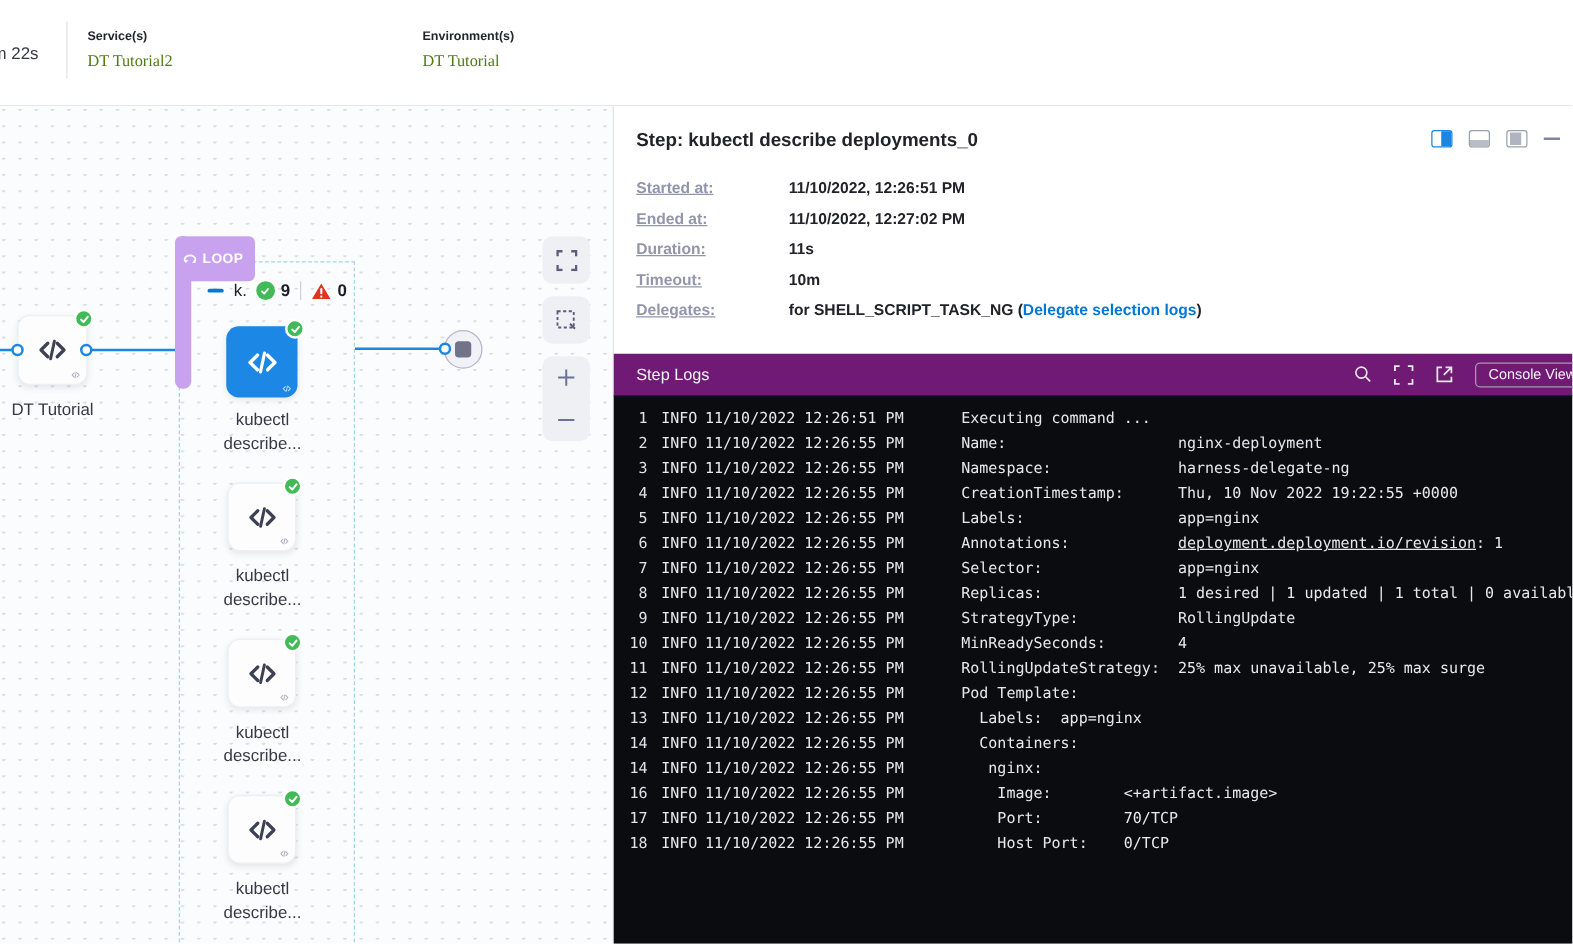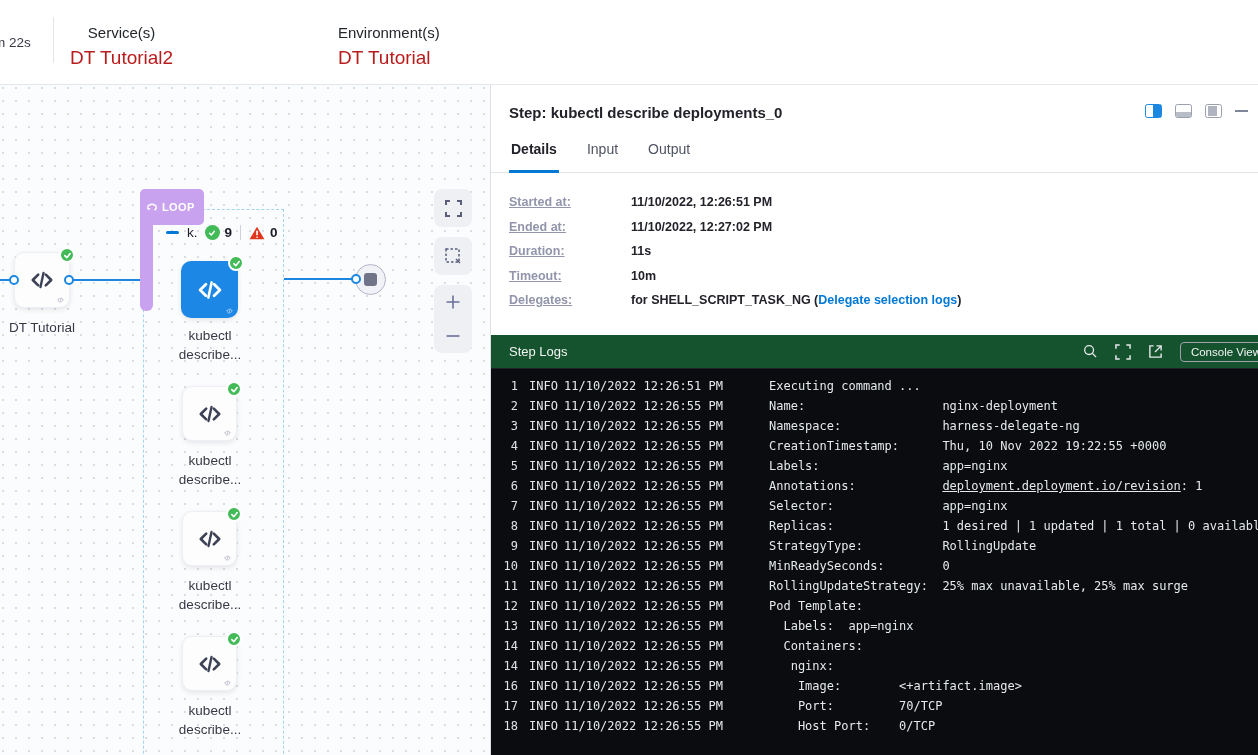--- a/index.html
+++ b/index.html
@@ -4,22 +4,22 @@
 <style>
   * { margin:0; padding:0; box-sizing:border-box; }
   html,body { width:1258px; height:755px; overflow:hidden; background:#fff;
     font-family:"Liberation Sans", sans-serif; }
 
   
   .topbar { height:84px; background:#fff; display:flex; align-items:flex-start; position:relative; }
   .elapsed { position:absolute; left:-6px; top:35px; font-size:13.5px; color:#383946; white-space:nowrap; }
   .topdivider { position:absolute; left:53px; top:17px; width:1px; height:46px; background:#e3e4ec; }
   .svcblock { position:absolute; top:24px; }
-  .svcblock .lbl { font-size:15px; font-weight:400; color:#22272d;text-align:center; }
-  .svcblock .val { font-size:19px; color:#b91c1c; margin-top:6px; cursor:pointer; }
+  .svcblock .lbl { font-size:10px; font-weight:700; color:#22272d; }
+  .svcblock .val { font-size:13px; color:#4d7c0f; margin-top:6px; cursor:pointer;font-family:Liberation Serif, serif; }
   .svc { left:70px; } .env { left:338px; }
 
   
   .main { display:flex; height:671px; border-top:1px solid #e6e7ee; }
 
   
   .canvas { position:relative; width:490px; height:100%; overflow:hidden;
     background-color:#fbfcfd;
     background-image: radial-gradient(ellipse 2.4px 1.1px at 3px 3px, #d9dde3 60%, transparent 61%);
     background-size:13px 13px; }
@@ -88,21 +88,21 @@
   .tab.active { color:#22222a; font-weight:700; border-bottom:3px solid #0278d5; margin-bottom:-1px; }
 
   .details { padding:22px 18px 0 18px; height:162px; }
   .drow { display:flex; margin-bottom:9px; line-height:15.5px; }
   .dlabel { width:122px; font-size:12.5px; color:#9295ab; font-weight:600;text-decoration:underline; }
   .dvalue { font-size:12.5px; color:#22222a; font-weight:700; }
   .dlink { color:#0278d5; font-weight:700; cursor:pointer; }
 
   
   .logs { flex:1; display:flex; flex-direction:column; min-height:0; }
-  .logs-head { height:33px; background:#14532d; display:flex; align-items:center; padding:0 0 0 18px; position:relative; }
+  .logs-head { height:33px; background:#701a75; display:flex; align-items:center; padding:0 0 0 18px; position:relative; }
   .logs-title { color:#f2f3f5; font-size:13px; }
   .logs-actions { position:absolute; right:0; display:flex; align-items:center; gap:17px; }
   .logs-actions svg { display:block; cursor:pointer; }
   .console-btn { border:1px solid #9ba0ab; border-radius:4px; color:#f2f3f5; font-size:11.5px;
     padding:3px 10px; white-space:nowrap; margin-right:-14px; cursor:pointer; background:transparent; }
   .logs-body { flex:1; background:#0a0c10; border-top:1px solid #1f2128; overflow:hidden; padding-top:7px;
     font-family:"DejaVu Sans Mono", monospace; font-size:12px; }
   .log-row { display:flex; height:20px; line-height:20px; white-space:nowrap; padding-left:9px; }
   .log-row .ln { width:18px; text-align:right; color:#dfe2e6; flex:none; }
   .log-row .lv { width:35px; margin-left:11px; color:#e6e9ec; flex:none; }
@@ -299,25 +299,20 @@
     <div class="rp-head">
       <div class="rp-title">Step: kubectl describe deployments_0</div>
       <div class="layout-icons">
         <div class="lic split"></div>
         <div class="lic bottom"></div>
         <div class="lic side"></div>
         <div class="min-dash"></div>
       </div>
     </div>
 
-    <div class="tabs">
-      <div class="tab active">Details</div>
-      <div class="tab">Input</div>
-      <div class="tab">Output</div>
-    </div>
 
     <div class="details">
       <div class="drow">
         <div class="dlabel">Started at:</div>
         <div class="dvalue">11/10/2022, 12:26:51 PM</div>
       </div>
       <div class="drow">
         <div class="dlabel">Ended at:</div>
         <div class="dvalue">11/10/2022, 12:27:02 PM</div>
       </div>
@@ -405,21 +400,21 @@
           <div class="log-row">
             <span class="ln">9</span>
             <span class="lv">INFO</span>
             <span class="tm">11/10/2022 12:26:55 PM</span>
             <span class="msg">StrategyType:           RollingUpdate</span>
           </div>
           <div class="log-row">
             <span class="ln">10</span>
             <span class="lv">INFO</span>
             <span class="tm">11/10/2022 12:26:55 PM</span>
-            <span class="msg">MinReadySeconds:        0</span>
+            <span class="msg">MinReadySeconds:        4</span>
           </div>
           <div class="log-row">
             <span class="ln">11</span>
             <span class="lv">INFO</span>
             <span class="tm">11/10/2022 12:26:55 PM</span>
             <span class="msg">RollingUpdateStrategy:  25% max unavailable, 25% max surge</span>
           </div>
           <div class="log-row">
             <span class="ln">12</span>
             <span class="lv">INFO</span>

